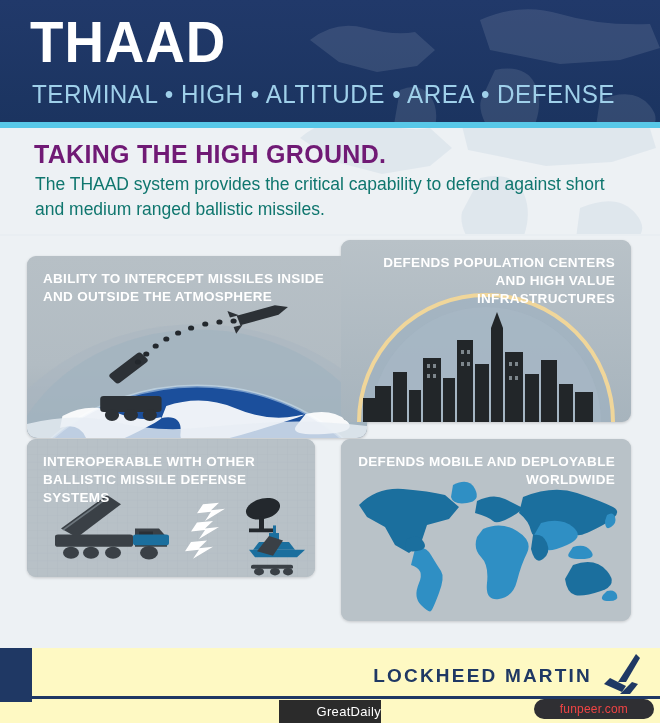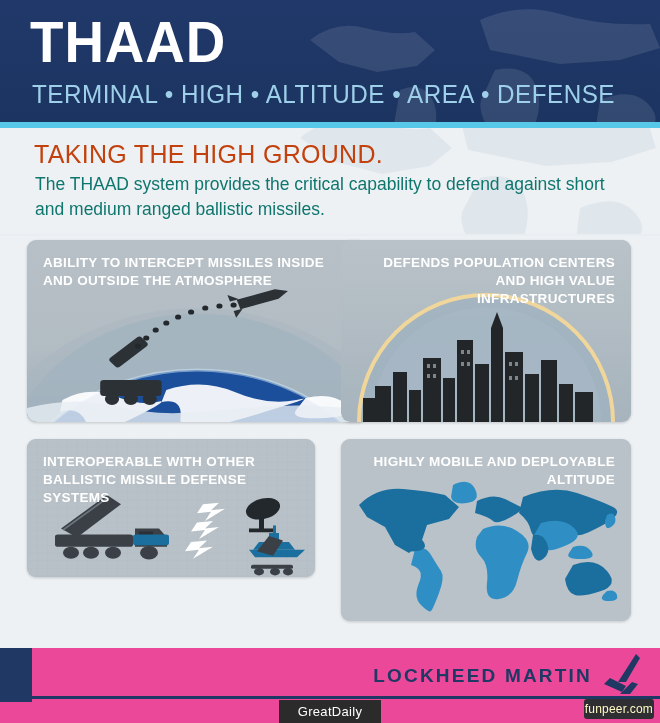--- a/index.html
+++ b/index.html
@@ -73,24 +73,25 @@
   }
   .intro .ghost-map2 {
     position: absolute;
     right: 0; top: -60px;
     width: 380px; height: 230px;
     opacity: 0.10;
   }
   .intro-head {
     position: absolute;
     left: 34px; top: 12px;
-    color: #c2410c;
+    color: #701a75;
     font-size: 25px;
     letter-spacing: 0.3px;
     font-family: "Liberation Sans Narrow","Liberation Sans", sans-serif;
+    font-weight: bold;
   }
   .intro-body {
     position: absolute;
     left: 35px; top: 44px;
     width: 600px;
     color: #0f766e;
     font-size: 17.5px;
     line-height: 25px;
   }
 
@@ -101,21 +102,21 @@
     width: 660px; height: 412px;
     background: #edf1f4;
   }
   .panel {
     position: absolute;
     border-radius: 9px;
     overflow: hidden;
     box-shadow: 0 1px 3px rgba(0,0,0,0.18);
     background: #b9c2c8;
   }
-  #panel-0 { left: 27px;  top: 4px;   width: 340px; height: 182px; }
+  #panel-0 { left: 27px;  top: 20px;   width: 340px; height: 182px; }
   #panel-1 { left: 341px; top: 4px;   width: 290px; height: 182px; }
   #panel-2 { left: 27px;  top: 203px; width: 288px; height: 138px; }
   #panel-3 { left: 341px; top: 203px; width: 290px; height: 182px; }
 
   .panel-caption {
     position: absolute;
     left: 0; top: 0;
     width: 100%;
     padding: 14px 16px 0 16px;
     box-sizing: border-box;
@@ -133,21 +134,21 @@
     left: 0; top: 0;
     width: 100%; height: 100%;
     z-index: 1;
   }
 
   
   .footer {
     position: absolute;
     top: 648px; left: 0;
     width: 660px; height: 75px;
-    background: #ec4899;
+    background: #fef9c3;
   }
   .footer-bar-left {
     position: absolute;
     left: 0; top: 0;
     width: 32px; height: 54px;
     background: #1f3864;
   }
   .footer-line {
     position: absolute;
     left: 32px; top: 48px;
@@ -168,32 +169,32 @@
     right: 18px; top: 4px;
     width: 46px; height: 46px;
   }
   .greatdaily {
     position: absolute;
     left: 279px; top: 700px;
     width: 102px; height: 23px;
     background: #2b2b2b;
     color: #ffffff;
     font-size: 13px;
-    text-align: center;
+    text-align: right;
     line-height: 23px;
     letter-spacing: 0.3px;
   }
   .funpeer {
     position: absolute;
     right: 6px; bottom: 4px;
     background: #2f2f33;
-    color: #fef9c3;
+    color: #ef4444;
     font-size: 12px;
-    padding: 3px 1px;
-    border-radius: 3px;
+    padding: 3px 26px;
+    border-radius: 10px;
     letter-spacing: 0.2px;
   }
 </style>
 </head>
 <body>
 
 <div id="page">
 
   <div class="header">
     <svg class="ghost-map" viewBox="0 0 420 200">
@@ -427,21 +428,21 @@
 
             <path d="M232 108 q12-4 18 4 t-10 8 -12-6z" fill="#2f8fc4"></path>
 
             <path d="M232 126 q22-8 34 6 t-6 20 -26 4 -10-16z" fill="#1b6f9e"></path>
             <path d="M266 152 q8-2 10 4 t-8 6 -6-6z" fill="#2f8fc4"></path>
 
             <path d="M266 76 q6-4 8 2 t-4 10 -6-6z" fill="#2f8fc4"></path>
           </g>
         </g>
       </svg>
-      <div class="panel-caption cap-center">HIGHLY MOBILE AND DEPLOYABLE ALTITUDE</div>
+      <div class="panel-caption cap-center">DEFENDS MOBILE AND DEPLOYABLE WORLDWIDE</div>
     </div>
   </div>
 
   <div class="footer">
     <div class="footer-bar-left"></div>
     <div class="footer-line"></div>
     <div class="lm-text">LOCKHEED MARTIN</div>
     <svg class="lm-star" viewBox="0 0 46 46">
       <g fill="#1f3864">
         <path d="M40 2 L22 30 L30 30 L44 6 Z"></path>

